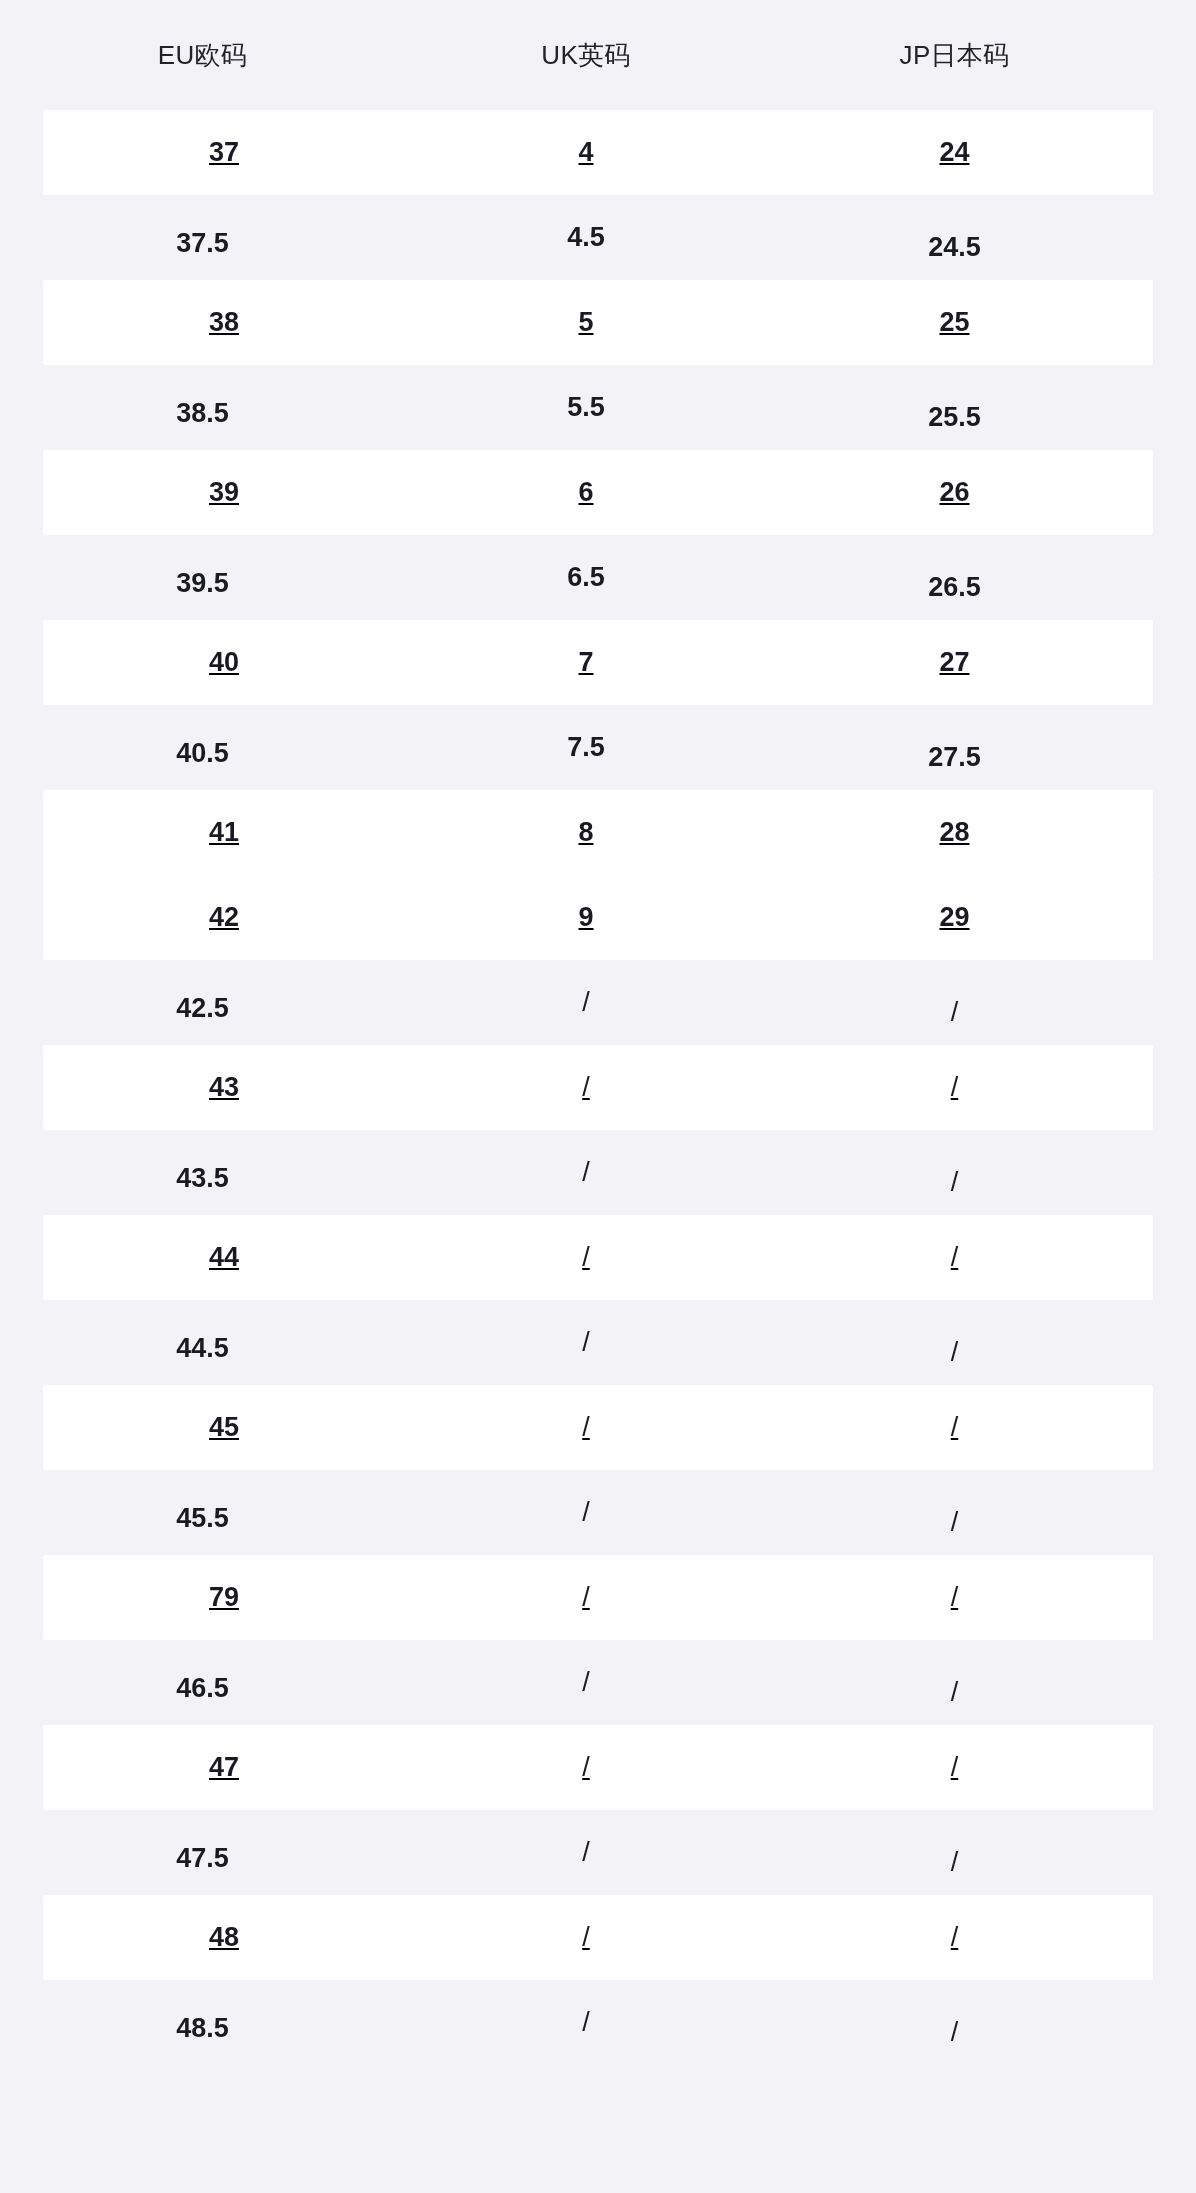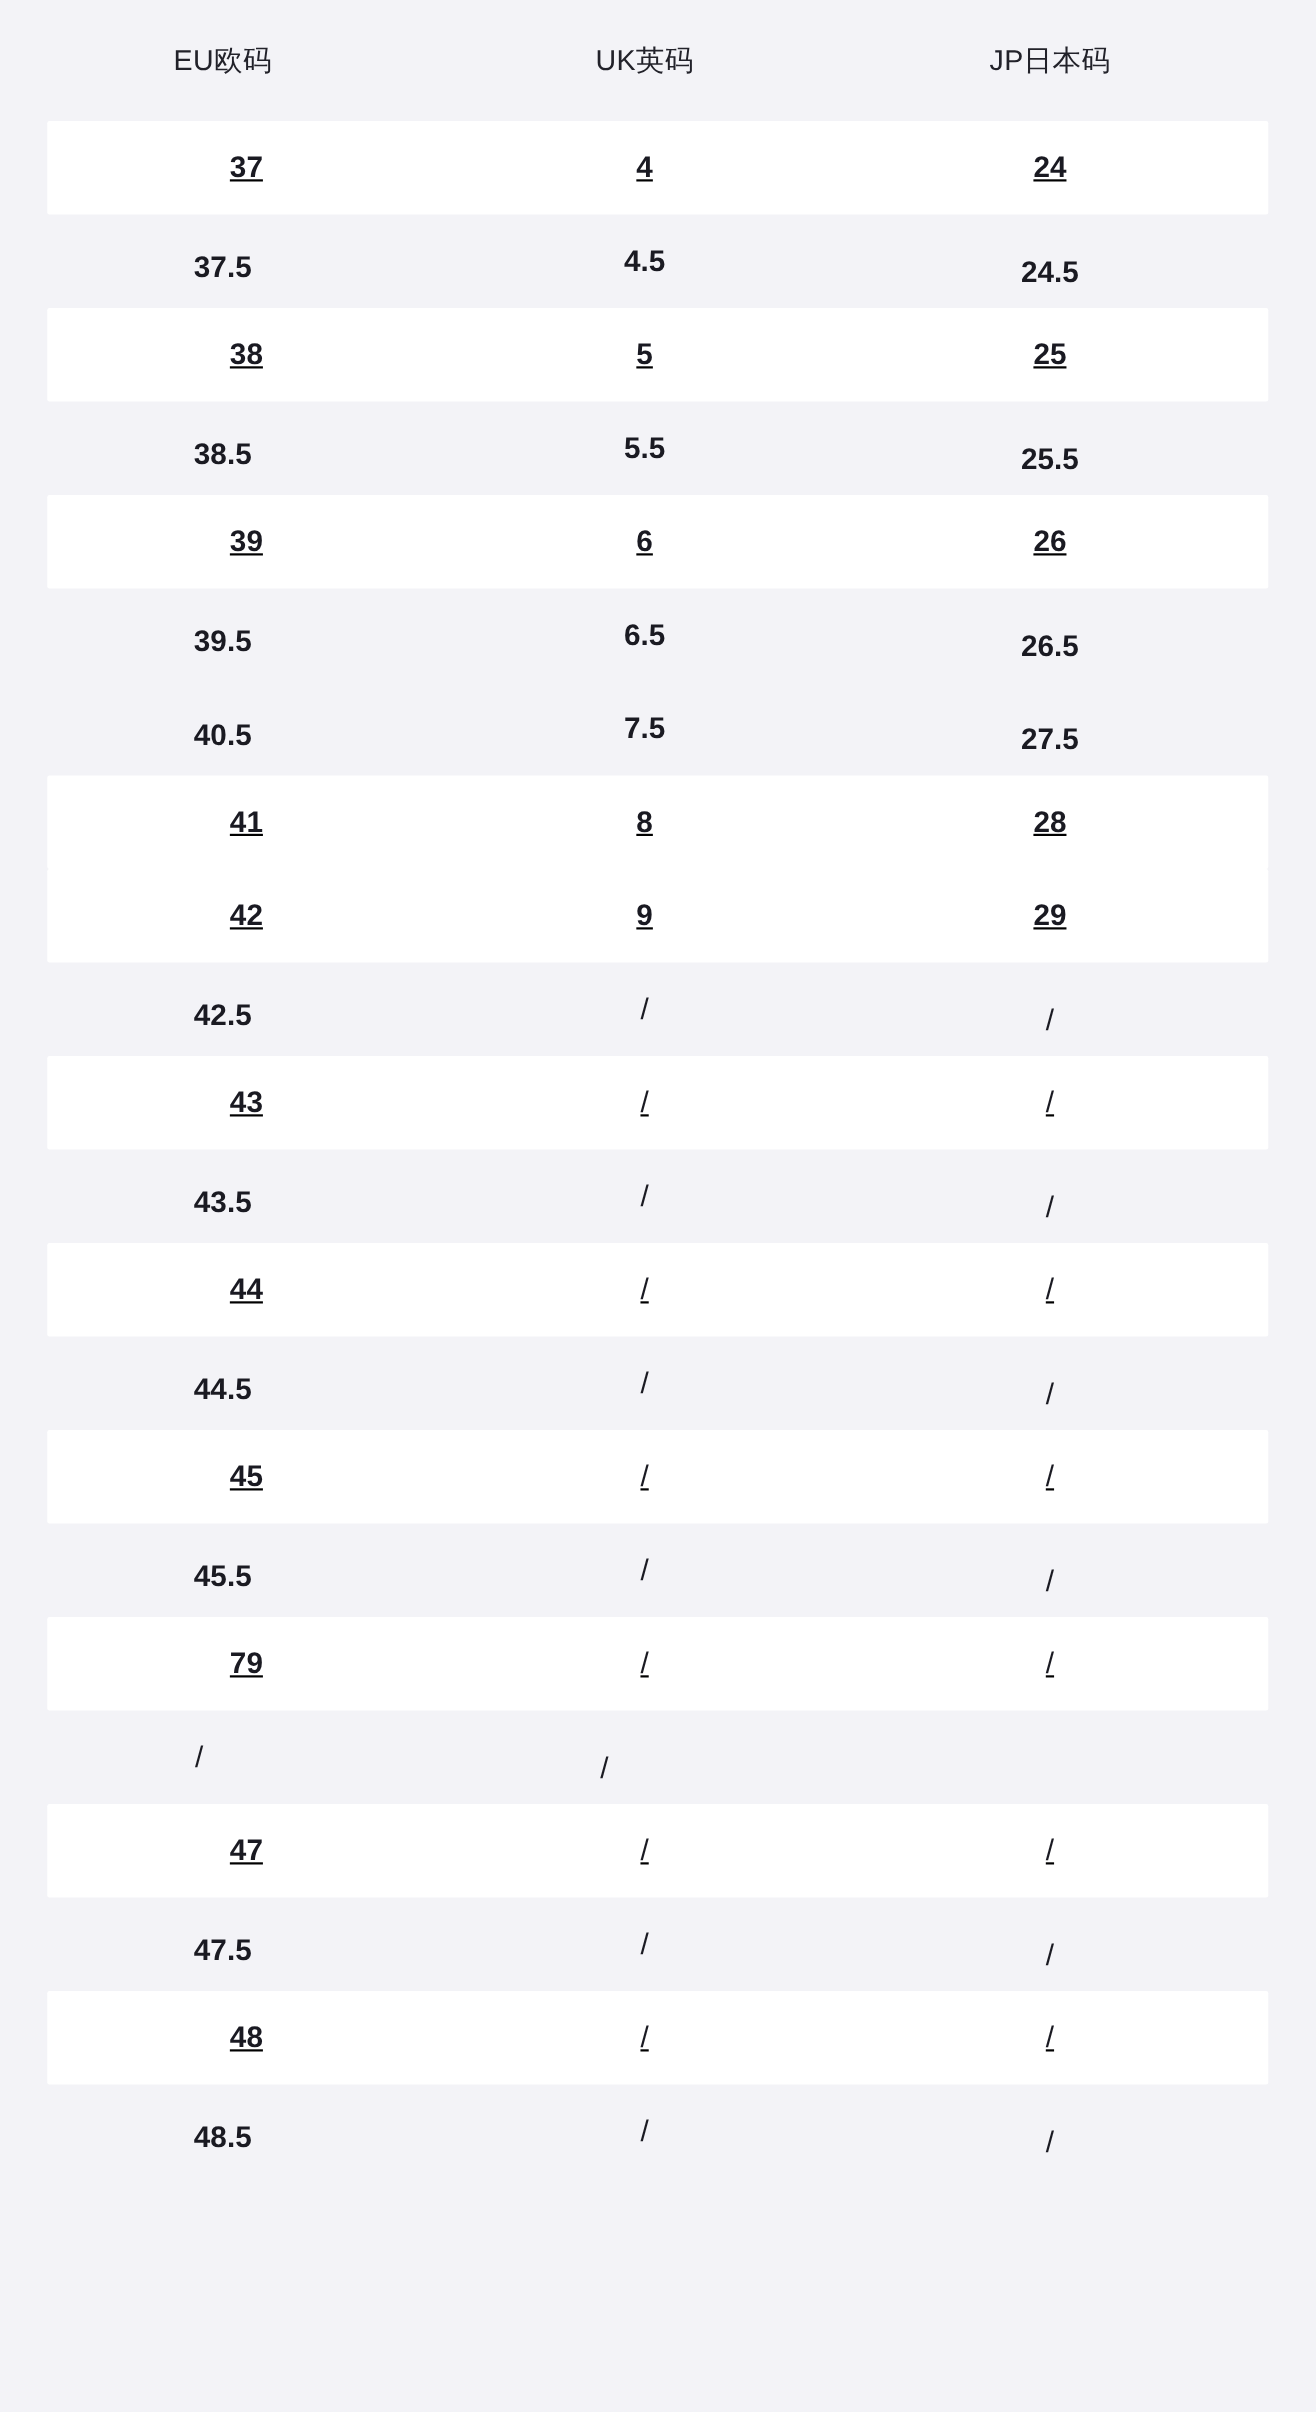--- a/index.html
+++ b/index.html
@@ -124,20 +124,25 @@
       <div class="chart-row odd">
         <div class="cell col-eu">39</div>
         <div class="cell col-uk">6</div>
         <div class="cell col-jp">26</div>
       </div>
       <div class="chart-row even">
         <div class="cell col-eu">39.5</div>
         <div class="cell col-uk">6.5</div>
         <div class="cell col-jp">26.5</div>
       </div>
+      <div class="chart-row odd">
+        <div class="cell col-eu">40</div>
+        <div class="cell col-uk">7</div>
+        <div class="cell col-jp">27</div>
+      </div>
       <div class="chart-row even">
         <div class="cell col-eu">40.5</div>
         <div class="cell col-uk">7.5</div>
         <div class="cell col-jp">27.5</div>
       </div>
       <div class="chart-row odd">
         <div class="cell col-eu">41</div>
         <div class="cell col-uk">8</div>
         <div class="cell col-jp">28</div>
       </div>
@@ -180,20 +185,21 @@
         <div class="cell col-eu">45.5</div>
         <div class="cell col-uk dash">/</div>
         <div class="cell col-jp dash">/</div>
       </div>
       <div class="chart-row odd">
         <div class="cell col-eu">79</div>
         <div class="cell col-uk dash">/</div>
         <div class="cell col-jp dash">/</div>
       </div>
       <div class="chart-row even">
+        <div class="cell col-eu">46.5</div>
         <div class="cell col-uk dash">/</div>
         <div class="cell col-jp dash">/</div>
       </div>
       <div class="chart-row odd">
         <div class="cell col-eu">47</div>
         <div class="cell col-uk dash">/</div>
         <div class="cell col-jp dash">/</div>
       </div>
       <div class="chart-row even">
         <div class="cell col-eu">47.5</div>

